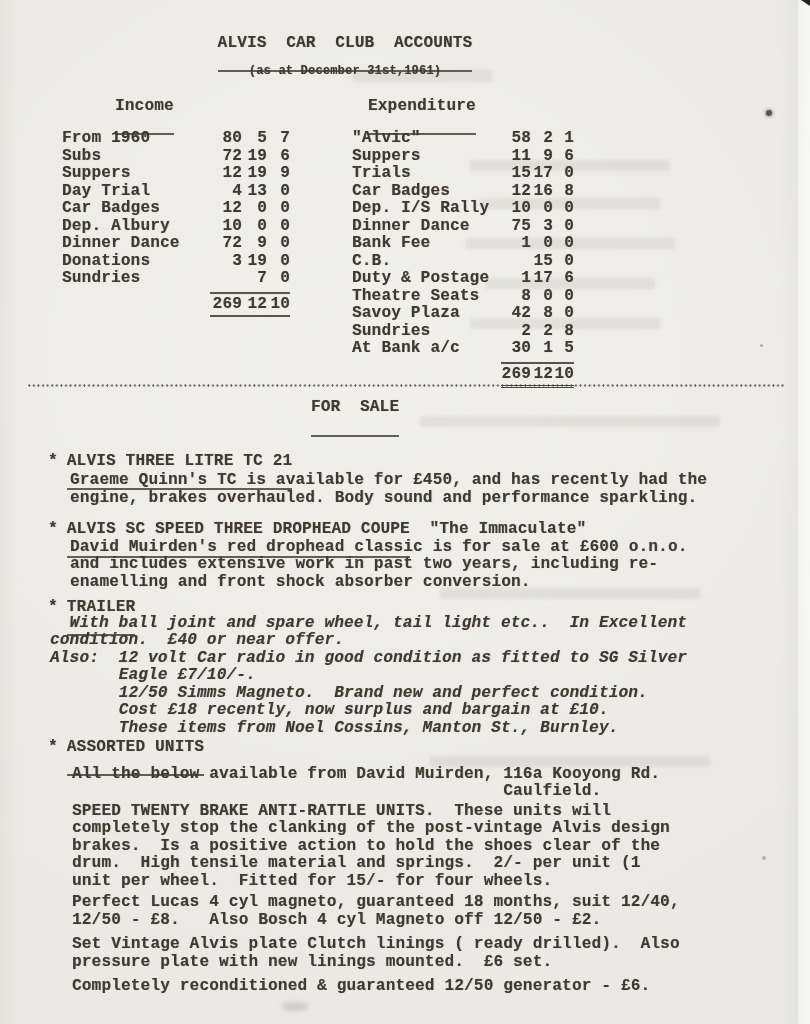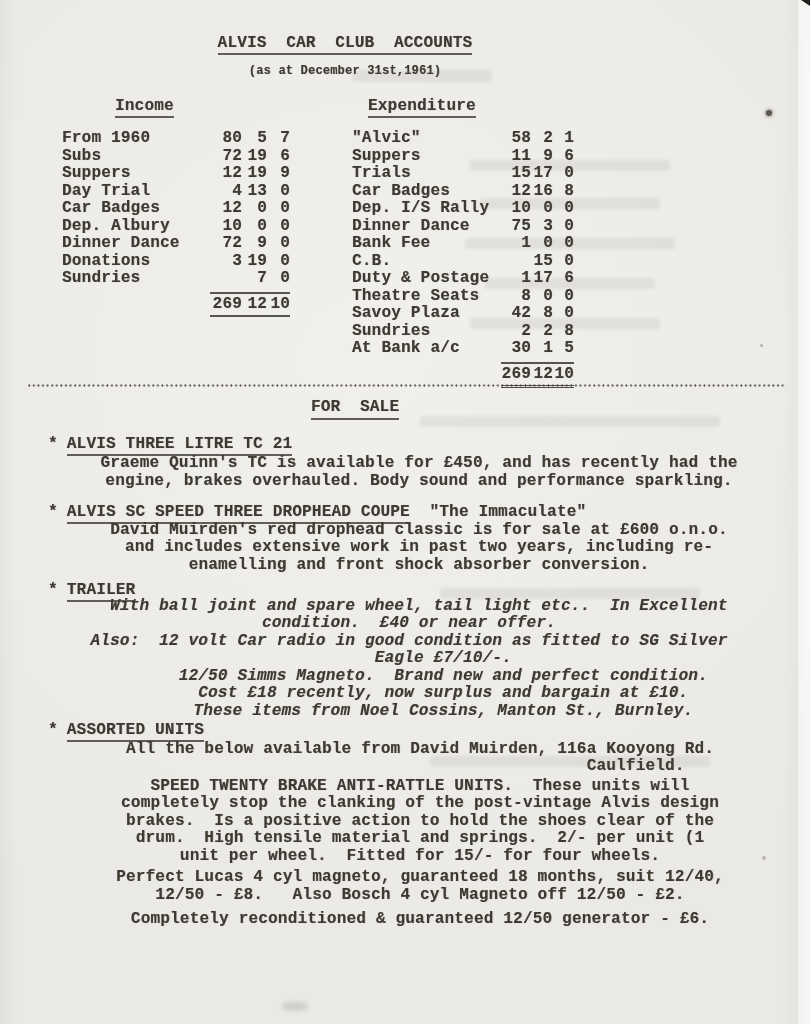--- a/index.html
+++ b/index.html
@@ -10,22 +10,22 @@
     color:#3e3a31;
   }
   .page{
     position:absolute;inset:0;
     background:
       radial-gradient(ellipse 120% 90% at 45% 35%, rgba(255,255,255,0.30), rgba(255,255,255,0) 70%),
       linear-gradient(to right, #e2e1dc 0px, #eae9e5 18px, #eae9e5 780px, #e4e3df 797px, #f3f3f1 799px, #f7f7f5 810px),
       #eae9e5;
   }
   .tw{font-weight:700;letter-spacing:.2px;text-shadow:.4px .4px .7px rgba(62,58,49,.45);}
-  .u{border-bottom:2px solid rgba(62,58,49,.8);padding-bottom:1px;}
-  .pre{white-space:pre-wrap;text-align:center;}
+  .u{border-bottom:2px solid rgba(62,58,49,.8);padding-bottom:18px;}
+  .pre{white-space:pre-wrap;}
 
   .title-wrap{position:absolute;left:150px;top:34px;width:390px;text-align:center;font-size:16px;}
   .title-wrap .t{display:inline-block;white-space:pre;}
   .subtitle{position:absolute;left:150px;top:64px;width:390px;text-align:center;font-size:12px;white-space:pre;}
 
   .col-header{position:absolute;top:97px;font-size:16px;}
   .income-header{left:115px;}
   .expenditure-header{left:368px;}
 
   .acct{position:absolute;top:130px;font-size:16px;line-height:17.5px;}
@@ -51,21 +51,21 @@
   .fs-heading{margin:3px 0 0 263px;display:inline-block;white-space:pre;}
   .ihead{white-space:pre;}
   .ihead .ast{margin-right:9px;}
   .item-body{margin-left:22px;}
   .body-trailer{margin-left:2px;}
   .body-spares{margin-left:24px;}
   .mt1{margin-top:16px;} .mb1{margin-top:2px;}
   .mt2{margin-top:14px;} .mb2{}
   .mt3{margin-top:8px;}  .mb3{margin-top:-2px;font-style:italic;}
   .mt4{margin-top:2px;}
-  .p1{margin-top:1px;} .p2{margin-top:2px;} .p3{margin-top:4px;} .p4{margin-top:7px;} .p5{margin-top:7px;}
+  .p1{margin-top:9px;} .p2{margin-top:2px;} .p3{margin-top:4px;} .p4{margin-top:7px;} .p5{margin-top:7px;}
 
   .speck{position:absolute;border-radius:50%;background:#5c574c;}
   .speck.s1{left:766px;top:110px;width:6px;height:6px;box-shadow:0 0 3px 1px rgba(92,87,76,.5);}
   .speck.s2{left:760px;top:344px;width:3px;height:3px;opacity:.4;}
   .speck.s3{left:762px;top:856px;width:4px;height:4px;opacity:.35;}
   .corner-mark{position:absolute;right:0;top:0;width:12px;height:6px;background:#23211d;clip-path:polygon(25% 0,100% 0,100% 100%);}
   .smudge{position:absolute;background:rgba(95,90,80,.18);filter:blur(2px);border-radius:40%;}
   .smudge.b1{left:282px;top:1002px;width:26px;height:9px;}
   .ghost{position:absolute;background:rgba(95,88,74,.09);filter:blur(1.6px);border-radius:3px;}
 </style>
@@ -266,20 +266,22 @@
     <div class="ihead mt4"><span class="ast">*</span><span class="u">ASSORTED UNITS</span><span></span></div>
     <div class="item-body body-spares pre p1">All the below available from David Muirden, 116a Kooyong Rd.
                                             Caulfield.</div>
     <div class="item-body body-spares pre p2">SPEED TWENTY BRAKE ANTI-RATTLE UNITS.  These units will
 completely stop the clanking of the post-vintage Alvis design
 brakes.  Is a positive action to hold the shoes clear of the
 drum.  High tensile material and springs.  2/- per unit (1
 unit per wheel.  Fitted for 15/- for four wheels.</div>
     <div class="item-body body-spares pre p3">Perfect Lucas 4 cyl magneto, guaranteed 18 months, suit 12/40,
 12/50 - £8.   Also Bosch 4 cyl Magneto off 12/50 - £2.</div>
+    <div class="item-body body-spares pre p4">Set Vintage Alvis plate Clutch linings ( ready drilled).  Also
+pressure plate with new linings mounted.  £6 set.</div>
     <div class="item-body body-spares pre p5">Completely reconditioned &amp; guaranteed 12/50 generator - £6.</div>
   </div>
 
   <div class="corner-mark"></div>
   <div class="speck s1"></div>
   <div class="speck s2"></div>
   <div class="speck s3"></div>
   <div class="smudge b1"></div>
   <div class="ghost" style="left:352px;top:70px;width:140px;height:12px;"></div>
   <div class="ghost" style="left:470px;top:160px;width:200px;height:11px;"></div>

